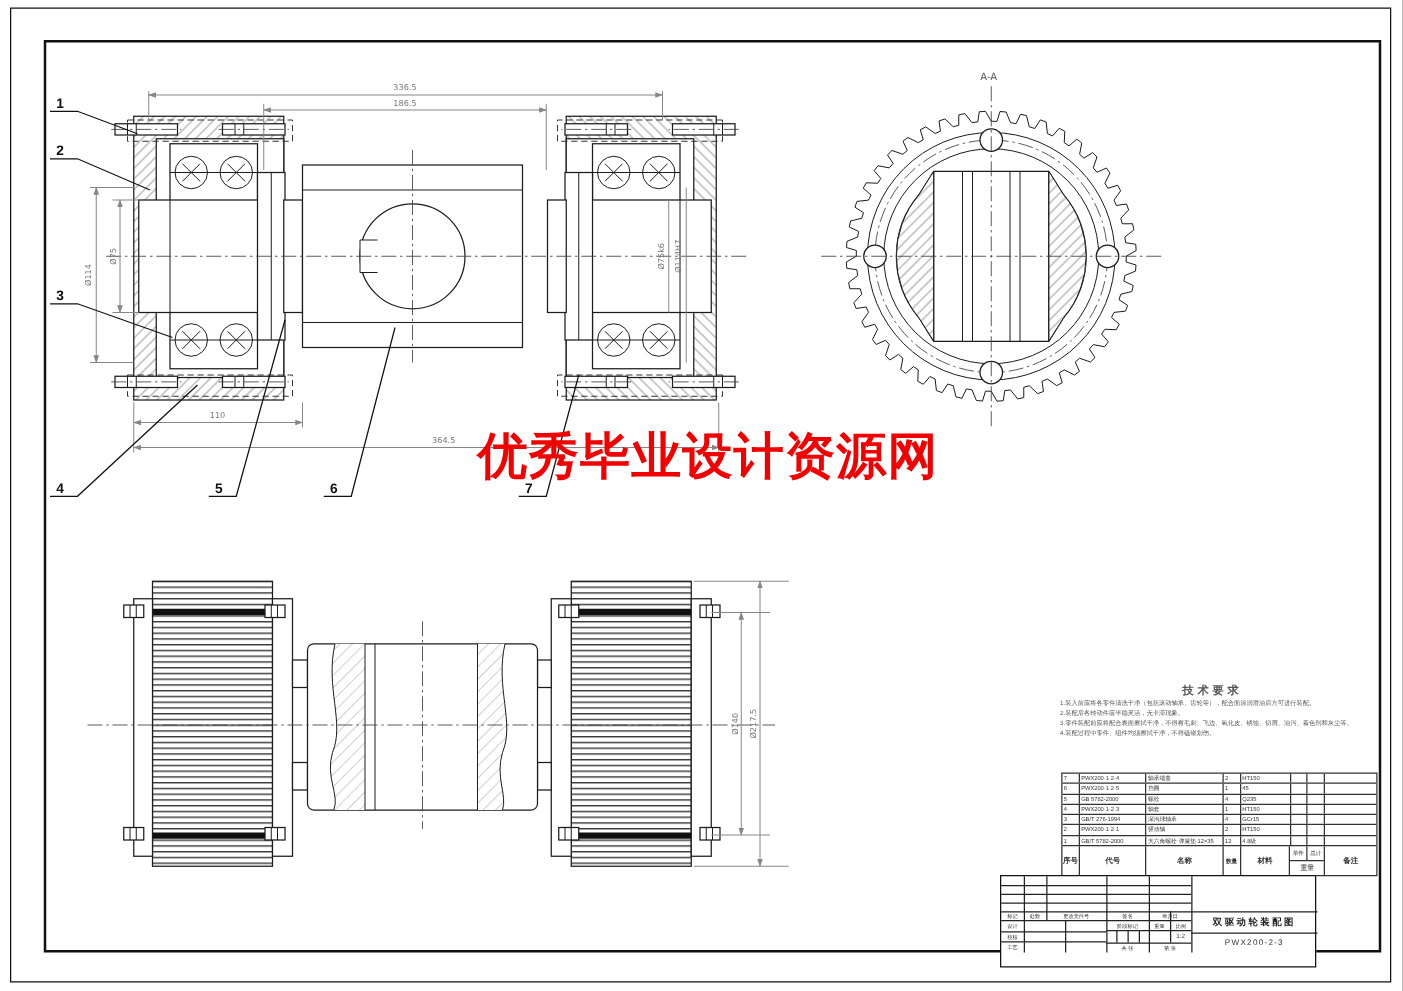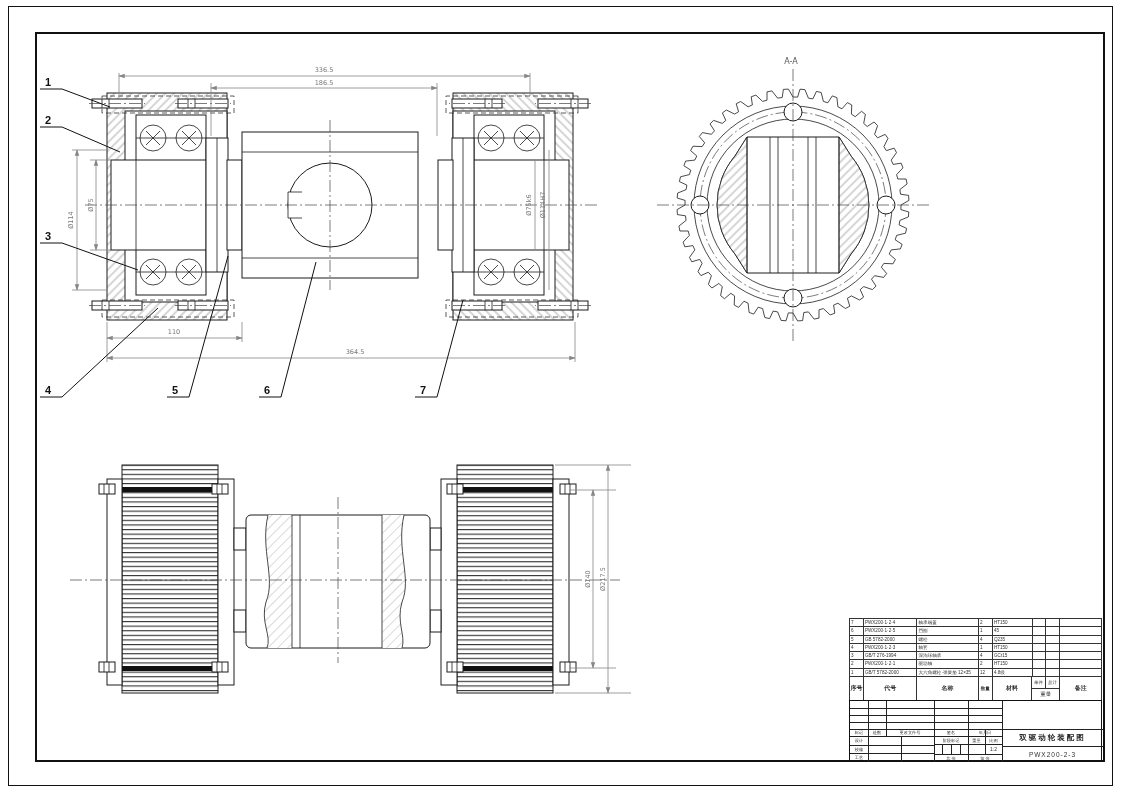--- a/index.html
+++ b/index.html
@@ -35,21 +35,21 @@
   .bom-head{display:flex;height:23px}
   .bh{box-sizing:border-box;border-right:1px solid #333;display:flex;align-items:center;
       justify-content:center;font-size:6px;font-weight:bold}
   .bh:last-child{border-right:none}
   .wcell{display:flex;flex-direction:column;border-right:1px solid #333;box-sizing:border-box}
   .wtop{display:flex;height:11px;border-bottom:1px solid #333}
   .wtop div{width:14px;box-sizing:border-box;display:flex;align-items:center;justify-content:center;font-size:4.5px}
   .wtop div:first-child{border-right:1px solid #333}
   .wbot{flex:1;display:flex;align-items:center;justify-content:center;font-size:5.5px}
   
-  .tblk{left:849px;top:700px;width:253px;height:61px;border:1.3px solid #111;box-sizing:border-box;background:#fff}
+  .tblk{left:800px;top:700px;width:253px;height:74px;border:1.3px solid #111;box-sizing:border-box;background:#fff}
   .vl,.hl{position:absolute;background:#222}
   .tc{position:absolute;display:flex;align-items:center;justify-content:center;
       font-size:4.2px;color:#333;overflow:hidden;white-space:nowrap}
   .tc-title{font-size:7.5px;font-weight:bold;letter-spacing:2px;color:#222}
   .tc-num{font-size:6.5px;letter-spacing:1px;color:#333}
 </style>
 </head>
 <body>
 
 <div class="sheet">
@@ -270,21 +270,31 @@
       </g>
       <g>
         <line x1="555" y1="465" x2="631" y2="465" class="dim"></line>
         <line x1="555" y1="693" x2="631" y2="693" class="dim"></line>
         <line x1="608" y1="465" x2="608" y2="693" class="dim" marker-start="url(#ma)" marker-end="url(#ma)"></line>
         <text class="dimtxt" text-anchor="middle" transform="rotate(-90 605 579)" x="605" y="579">Ø217.5</text>
       </g>
     </g>
   </svg>
 
-
+  <div class="abs wm wm1">优秀毕业设计资源网</div>
+
+  <div class="abs tech">
+    <div class="tech-title">技术要求</div>
+    <div id="techLines">
+        <div class="tech-line">1.装入前应将各零件清洗干净（包括滚动轴承、齿轮等），配合面涂润滑油后方可进行装配。</div>
+        <div class="tech-line">2.装配后各转动件应平稳灵活，无卡滞现象。</div>
+        <div class="tech-line">3.零件装配前应将配合表面擦拭干净，不得有毛刺、飞边、氧化皮、锈蚀、切屑、油污、着色剂和灰尘等。</div>
+        <div class="tech-line">4.装配过程中零件、组件均须擦拭干净，不得磕碰划伤。</div>
+      </div>
+  </div>
 
   <div class="abs bom">
     <div id="bomRows">
         <div class="bom-row">
           <div class="bc" style="width: 14px;">7</div>
           <div class="bc" style="width: 54px;">PWX200·1·2·4</div>
           <div class="bc" style="width: 62px;">轴承端盖</div>
           <div class="bc" style="width: 14px;">2</div>
           <div class="bc" style="width: 40px;">HT150</div>
           <div class="bc" style="width: 14px;"></div>

